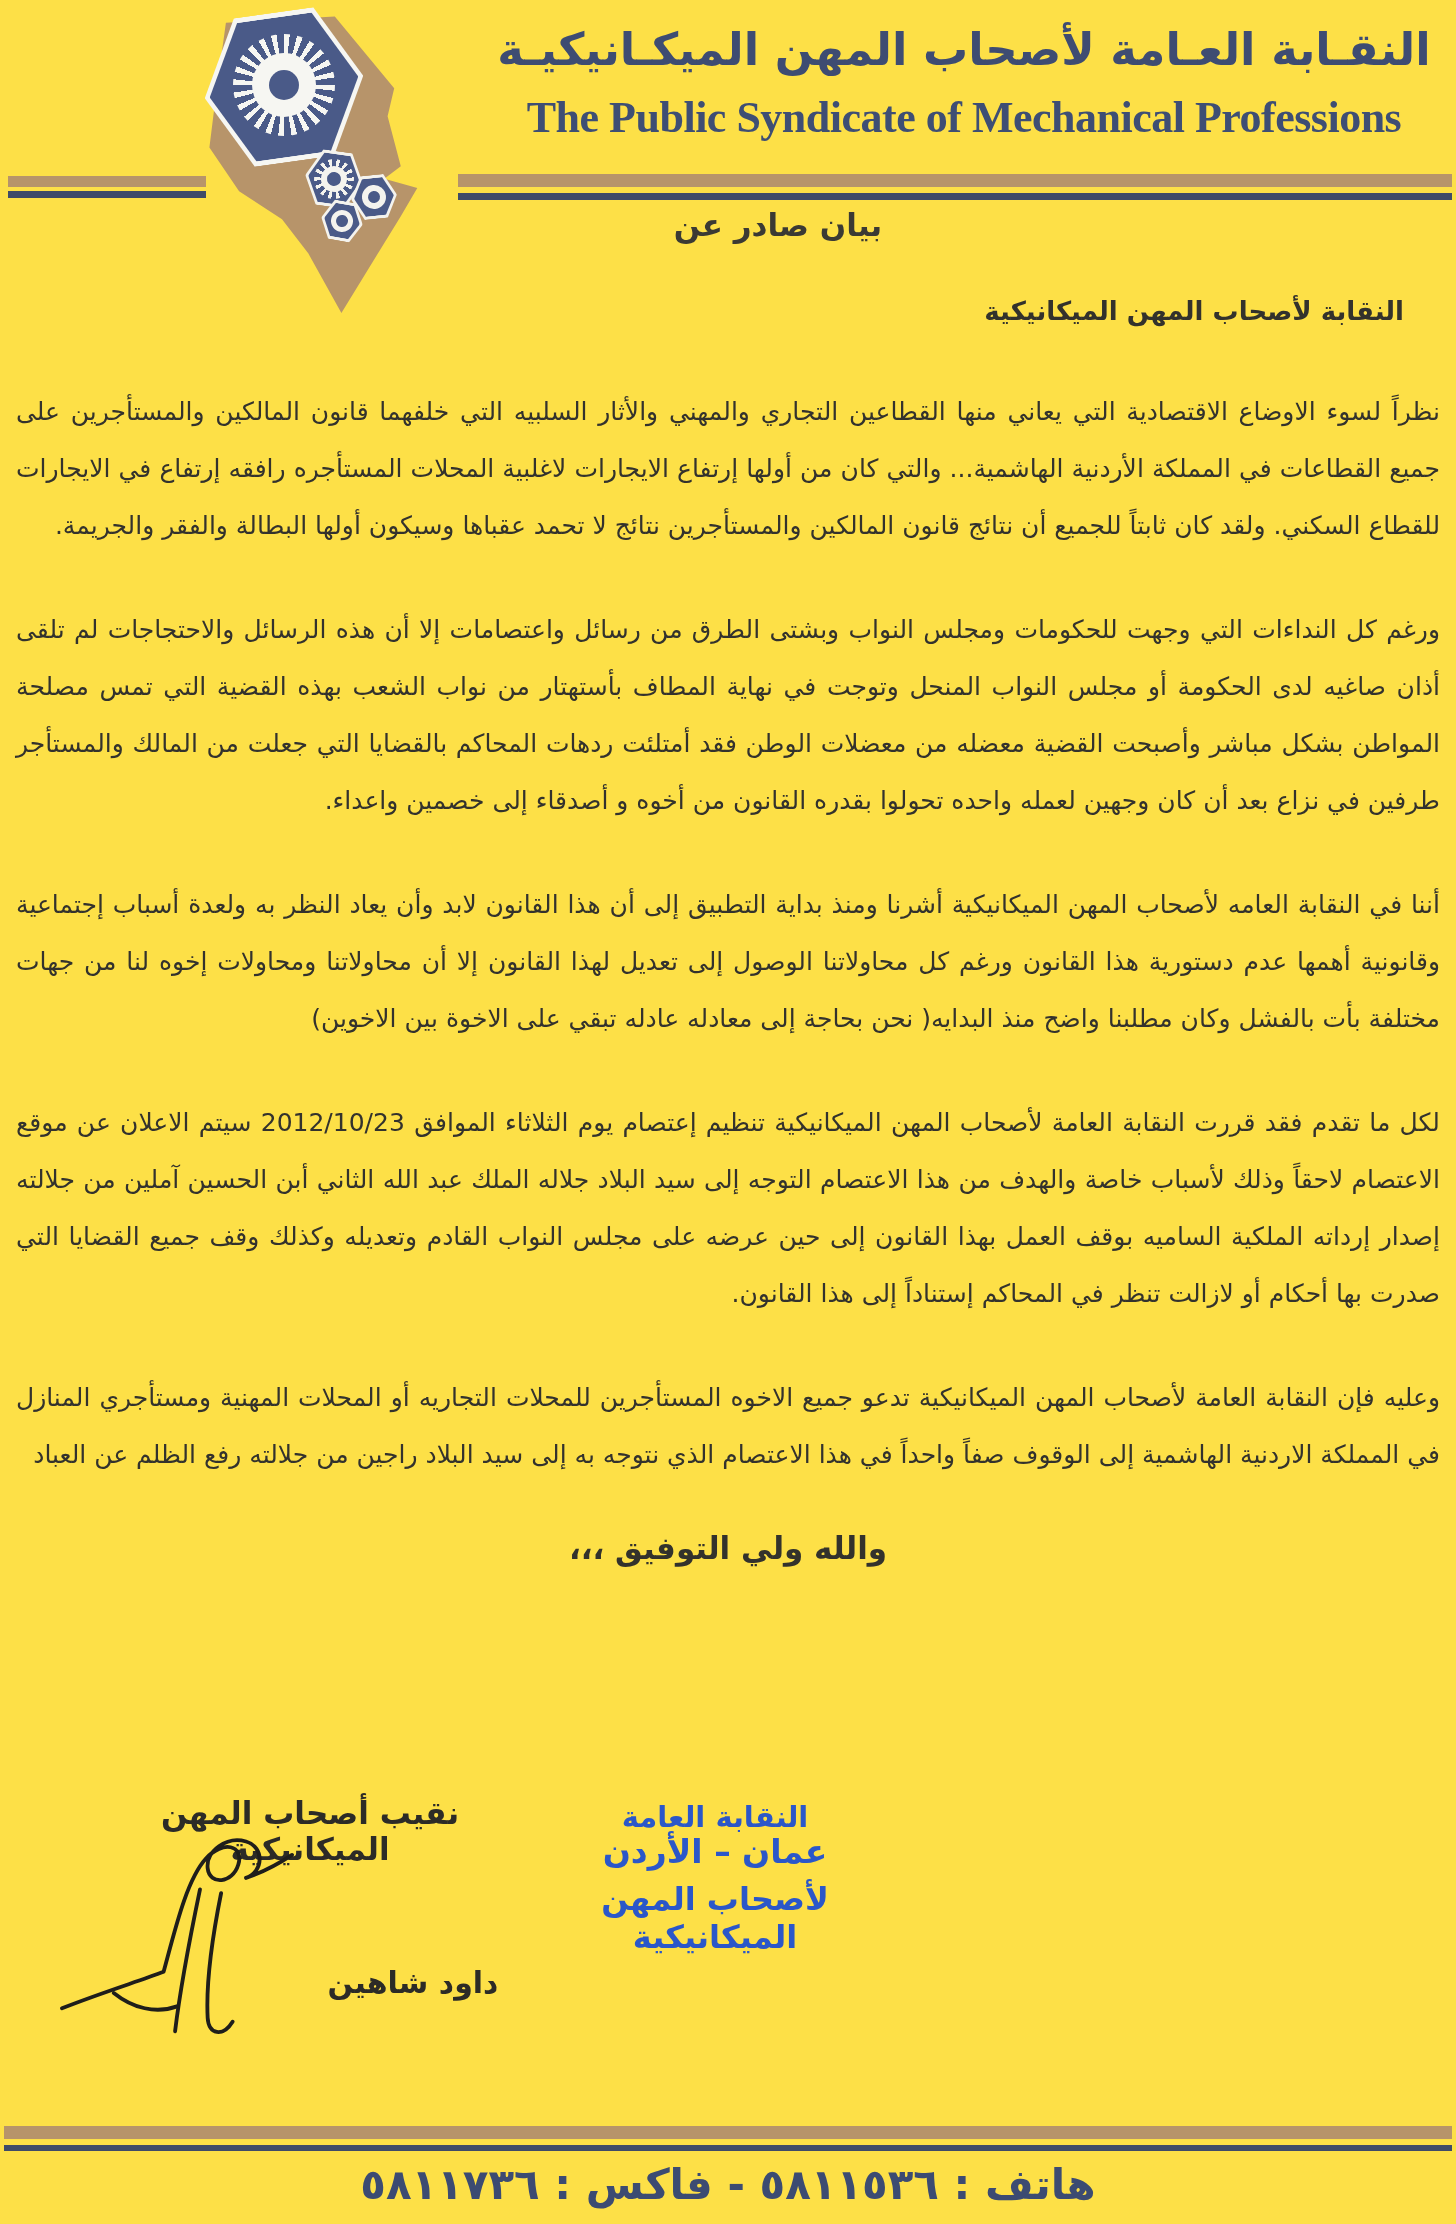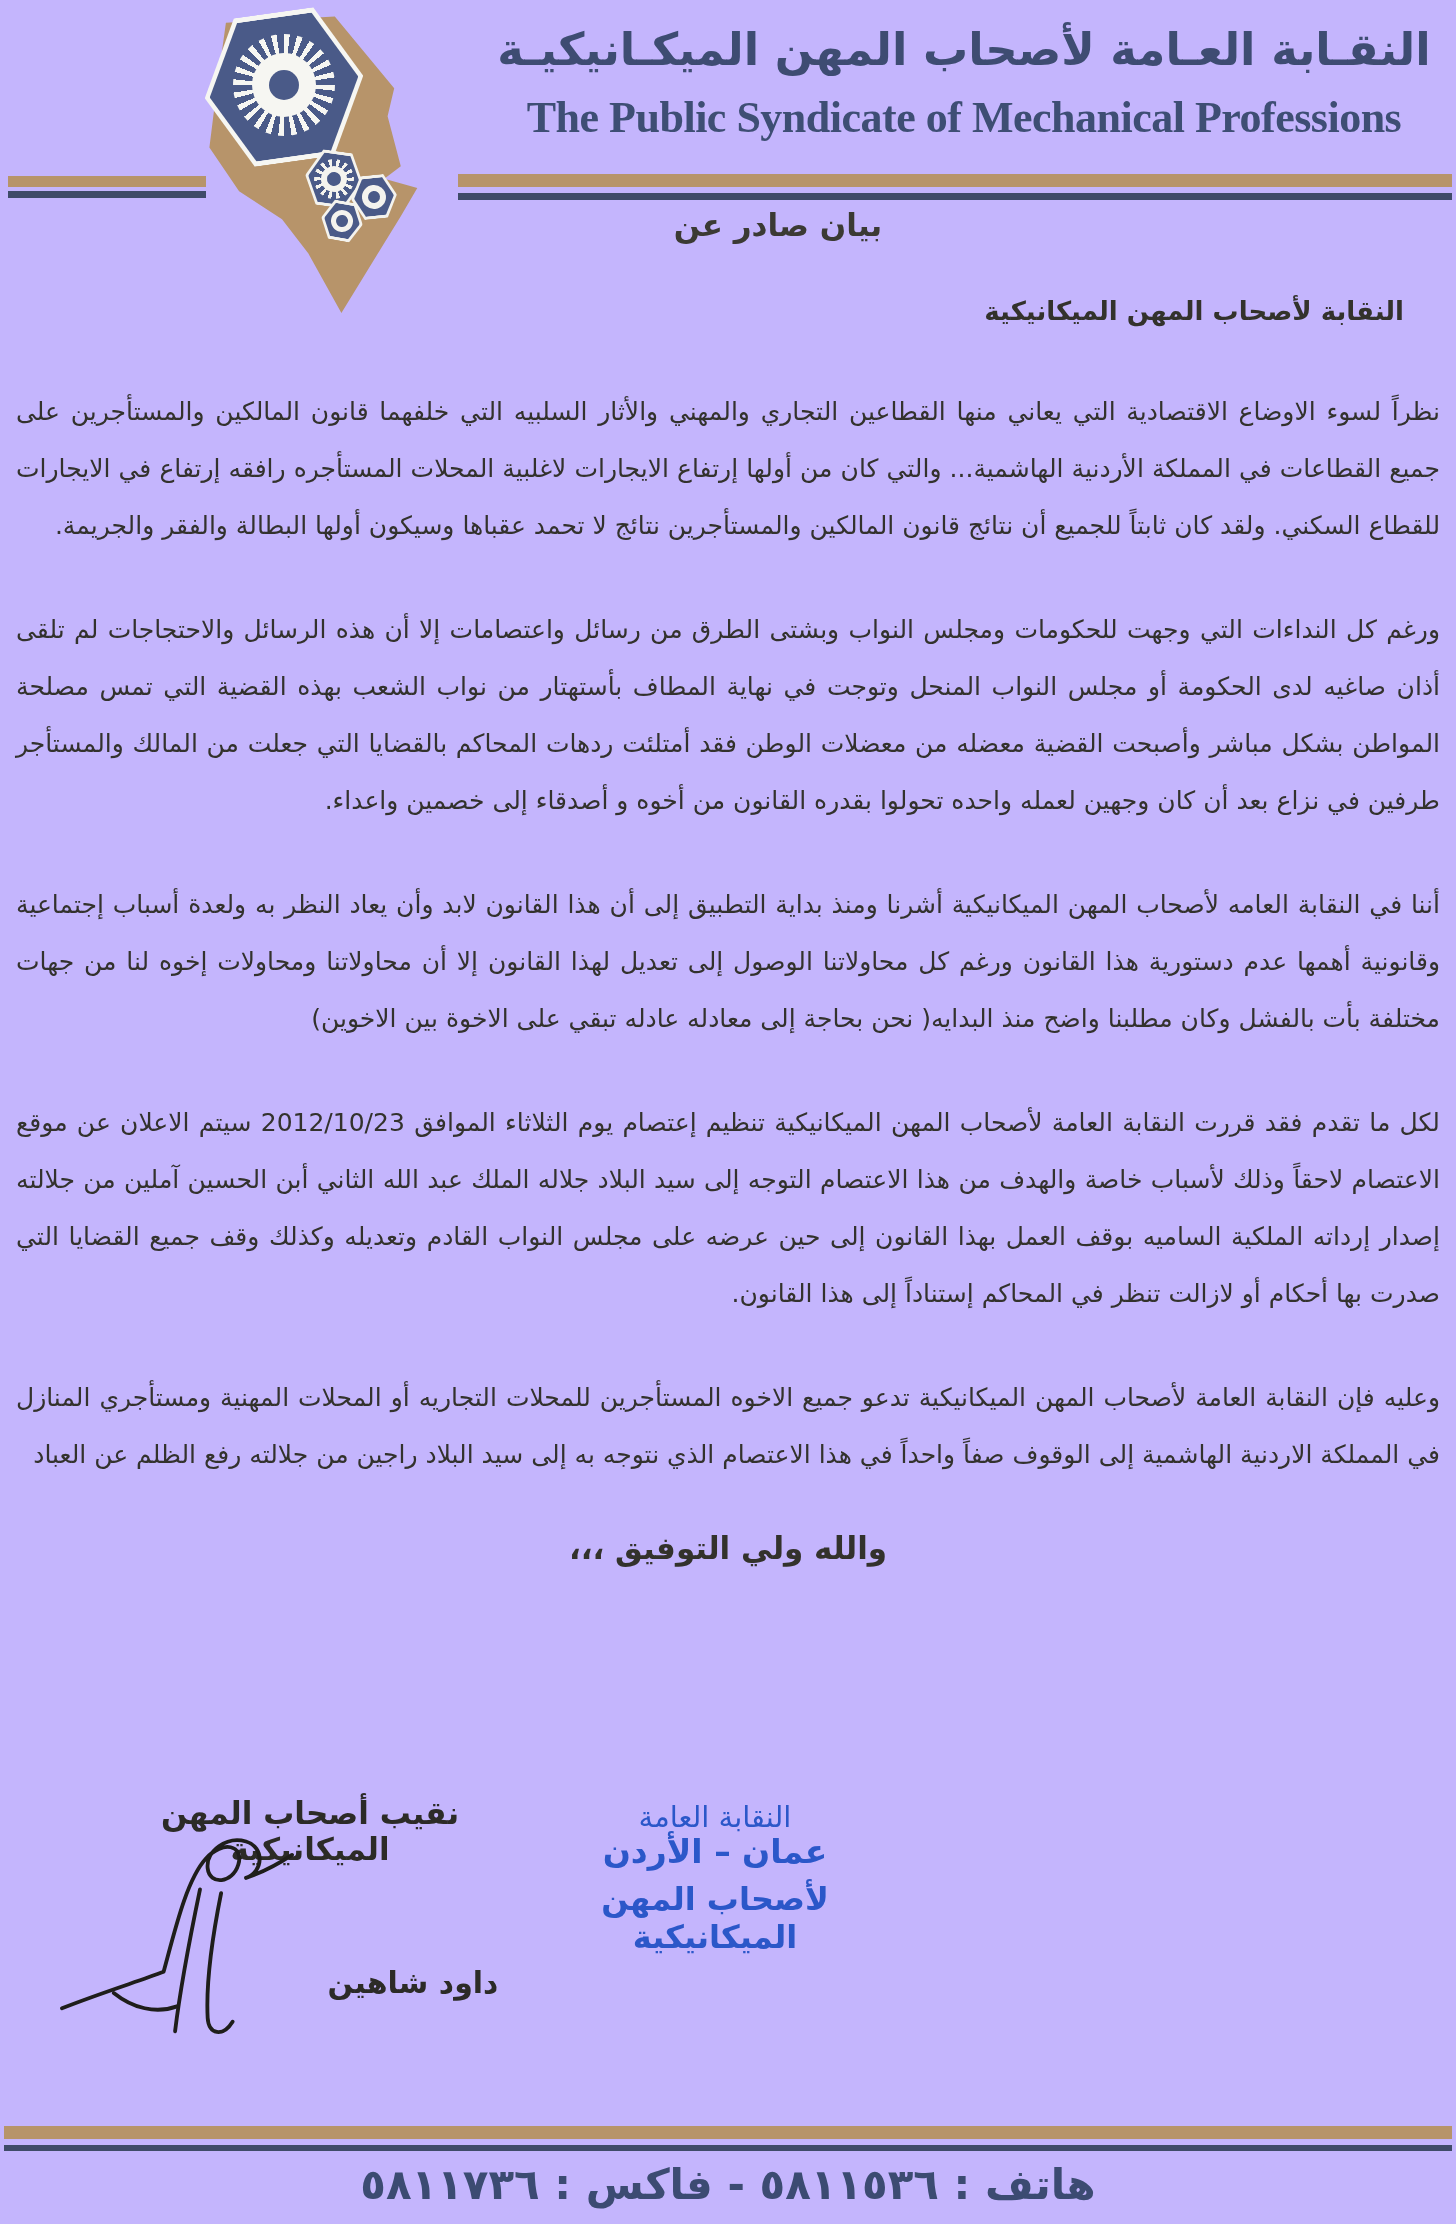--- a/index.html
+++ b/index.html
@@ -1,18 +1,18 @@
 <!DOCTYPE html>
 <html lang="ar"><head>
 <meta charset="utf-8">
 <style>
   html,body{margin:0;padding:0;background:#888;}
   #page{
     position:relative;width:1456px;height:2224px;margin:0 auto;
-    background:#c4b5fd;overflow:hidden;
+    background:#fde047;overflow:hidden;
     font-family:"DejaVu Sans",sans-serif;color:#33322d;
   }
   
   .title-block{position:absolute;left:488px;top:22px;width:952px;text-align:center;}
   .title-ar{font-size:45px;font-weight:bold;color:#3e4c72;line-height:1.25;}
   .title-en{
     font-family:"Liberation Serif",serif;font-size:44px;font-weight:bold;
     color:#3e4e74;margin-top:14px;letter-spacing:-0.5px;white-space:nowrap;
   }
   .bar{position:absolute;}
@@ -54,21 +54,21 @@
   .para{
     direction:rtl;text-align:justify;font-size:25px;line-height:57px;
     margin:0 0 47px 0;color:#33322d;
   }
   .closing{
     direction:rtl;text-align:center;font-size:31px;font-weight:bold;
     color:#33322c;margin-top:23px;
   }
   
   .sig-title{position:absolute;left:110px;top:1795px;width:400px;text-align:center;font-size:31px;font-weight:bold;color:#2c2b27;direction:rtl;}
-  .stamp-l1{position:absolute;left:525px;top:1800px;width:380px;text-align:center;font-size:29px;font-weight:normal;color:#2b57c9;direction:rtl;}
+  .stamp-l1{position:absolute;left:525px;top:1800px;width:380px;text-align:center;font-size:29px;font-weight:bold;color:#2b57c9;direction:rtl;}
   .stamp-l2{position:absolute;left:515px;top:1855px;width:400px;text-align:center;font-size:32px;font-weight:bold;color:#2b57c9;direction:rtl;margin-top:25px;}
   .stamp-l3{position:absolute;left:515px;top:1832px;width:400px;text-align:center;font-size:33px;font-weight:bold;color:#2b57c9;direction:rtl;}
   .sig-name{position:absolute;left:313px;top:1965px;width:200px;text-align:center;font-size:30px;font-weight:bold;color:#2c2b27;direction:rtl;}
   .sig-svg{position:absolute;left:55px;top:1830px;width:290px;height:230px;}
   
   .footer-contact{
     position:absolute;left:0;top:2160px;width:1456px;text-align:center;
     direction:rtl;font-size:42px;font-weight:bold;color:#3c4b72;
   }
 </style>

